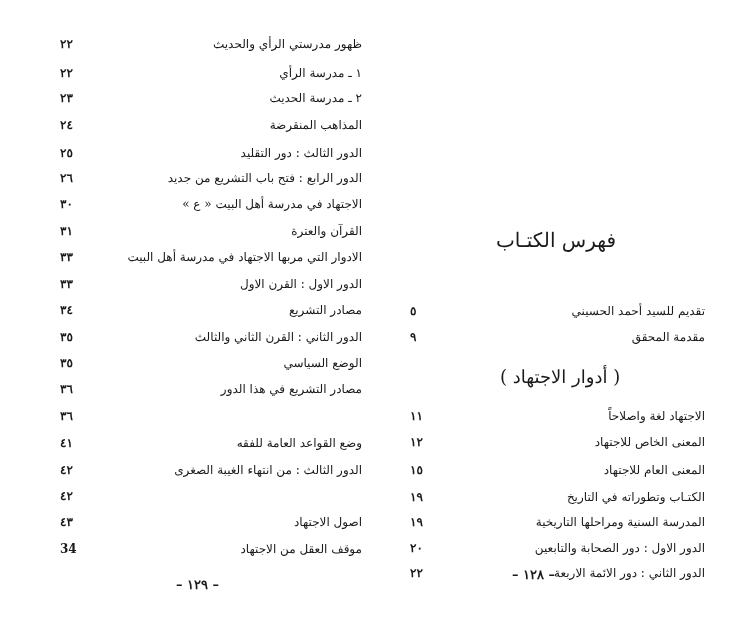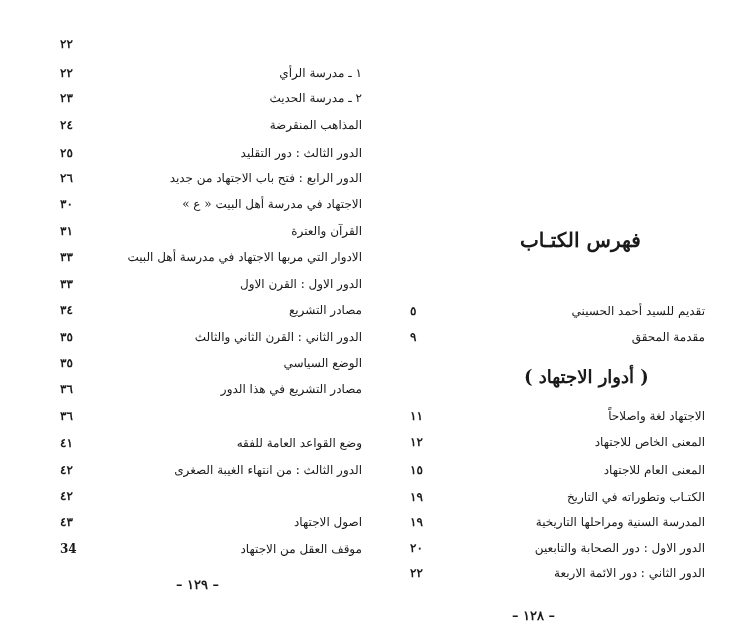--- a/index.html
+++ b/index.html
@@ -9,48 +9,49 @@
   .page-left { left:0; width:372px; }
   .page-right { left:372px; width:371px; }
   .entry { position:absolute; height:22px; line-height:22px; }
   .entry .title { position:absolute; direction:rtl; text-align:right; white-space:nowrap; font-size:12px; }
   .entry .num { position:absolute; font-size:12px; font-weight:bold; direction:rtl; text-align:right; }
   .page-left .entry .title { right:10px; }
   .page-left .entry .num { left:60px; }
   .page-right .entry .title { right:38px;text-align:center; }
   .page-right .entry .num { left:38px; }
   .page-right .entry .title.bold { font-weight:bold; }
-  .heading { position:absolute; direction:rtl; font-weight:bold; white-space:nowrap;margin-left:24px; }
+  .heading { position:absolute; direction:rtl; font-weight:normal; white-space:nowrap; }
   .folio { position:absolute; font-size:13px; font-weight:bold; white-space:nowrap; direction:ltr; }
 </style>
 </head>
 <body>
 
 <div class="page page-left">
   <div class="entry" style="top:33px;width:372px">
+      <span class="title">ظهور مدرستي الرأي والحديث</span>
       <span class="num">٢٢</span>
     </div>
   <div class="entry" style="top:62px;width:372px">
       <span class="title">١ ـ مدرسة الرأي</span>
       <span class="num">٢٢</span>
     </div>
   <div class="entry" style="top:87px;width:372px">
       <span class="title">٢ ـ مدرسة الحديث</span>
       <span class="num">٢٣</span>
     </div>
   <div class="entry" style="top:114px;width:372px">
       <span class="title">المذاهب المنقرضة</span>
       <span class="num">٢٤</span>
     </div>
   <div class="entry" style="top:142px;width:372px">
       <span class="title">الدور الثالث : دور التقليد</span>
       <span class="num">٢٥</span>
     </div>
   <div class="entry" style="top:167px;width:372px">
-      <span class="title">الدور الرابع : فتح باب الاجتهاد من جديد</span>
+      <span class="title">الدور الرابع : فتح باب التشريع من جديد</span>
       <span class="num">٢٦</span>
     </div>
   <div class="entry" style="top:193px;width:372px">
       <span class="title">الاجتهاد في مدرسة أهل البيت « ع »</span>
       <span class="num">٣٠</span>
     </div>
   <div class="entry" style="top:220px;width:372px">
       <span class="title">القرآن والعترة</span>
       <span class="num">٣١</span>
     </div>
@@ -139,14 +140,14 @@
     </div>
   <div class="entry" style="top:537px;width:371px">
       <span class="title">الدور الاول : دور الصحابة والتابعين</span>
       <span class="num">٢٠</span>
     </div>
   <div class="entry" style="top:562px;width:371px">
       <span class="title">الدور الثاني : دور الائمة الاربعة</span>
       <span class="num">٢٢</span>
     </div>
 
-  <div class="folio" style="left:140px;top:608px">– ١٢٨ –</div>
+  <div class="folio" style="left:140px;top:567px">– ١٢٨ –</div>
 </div>
 
 </body></html>

